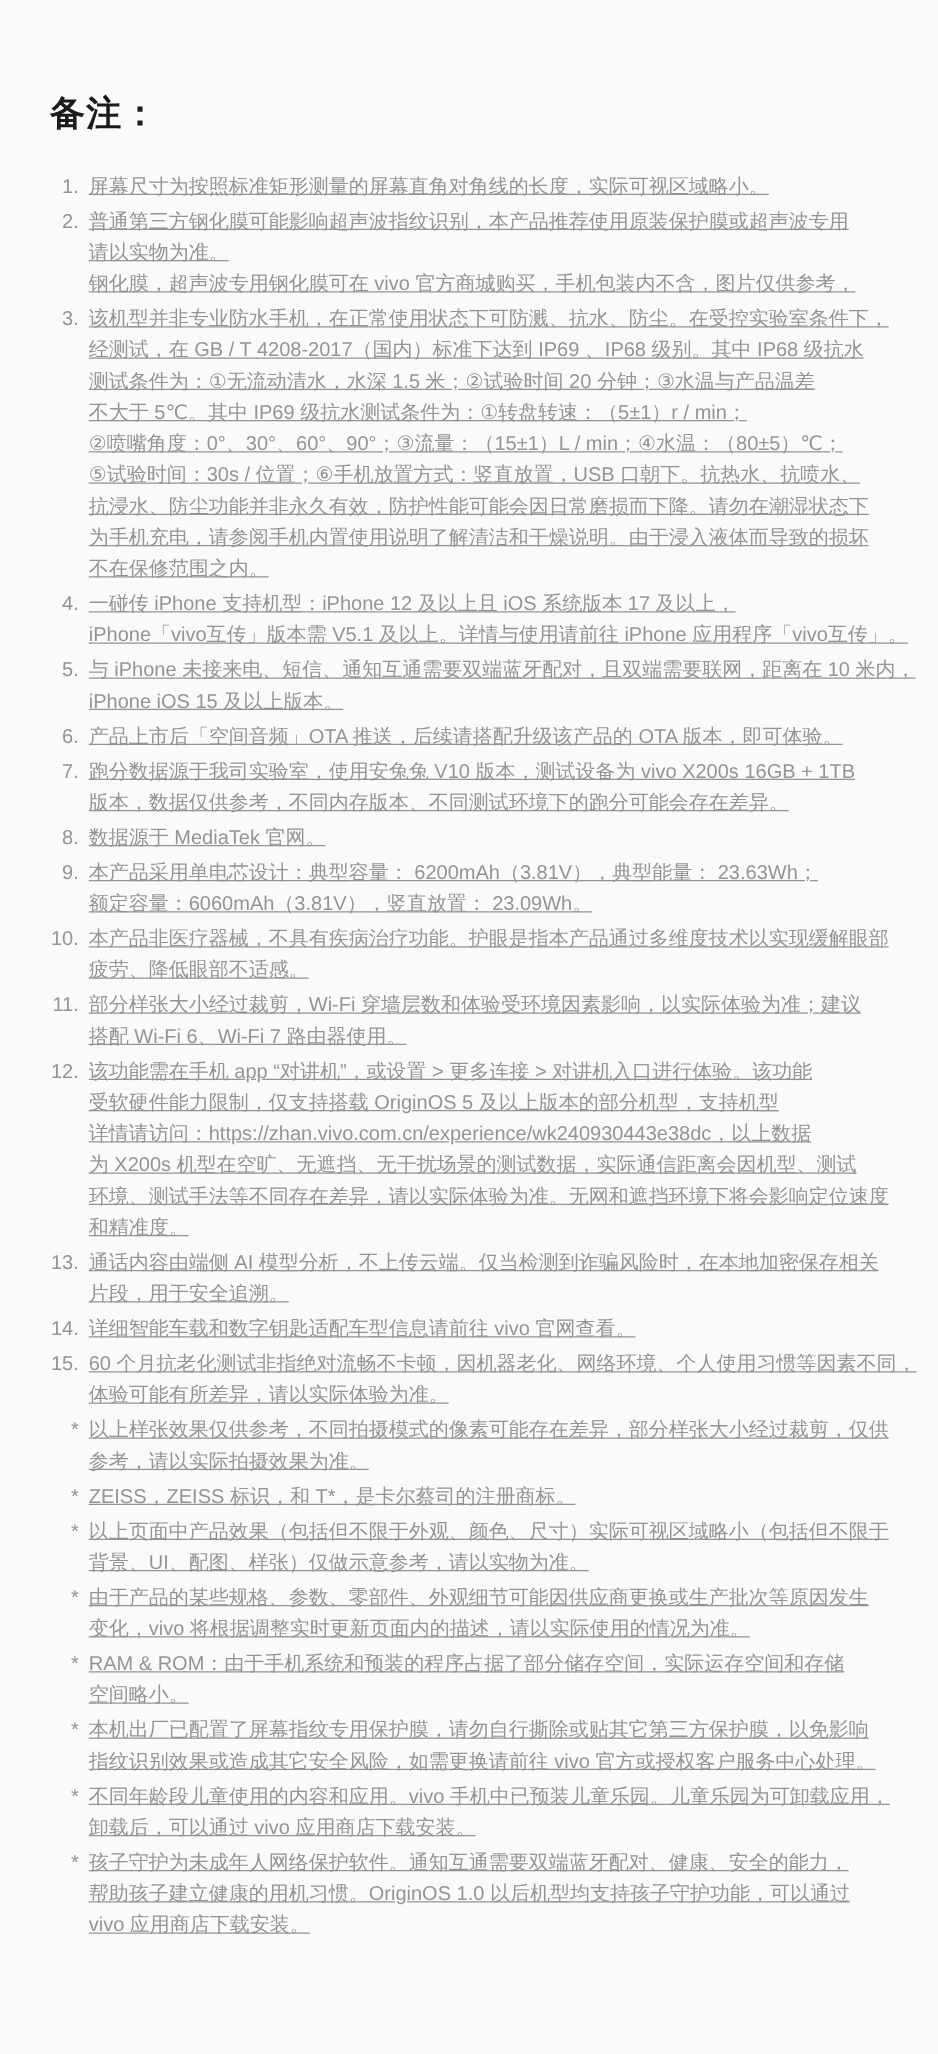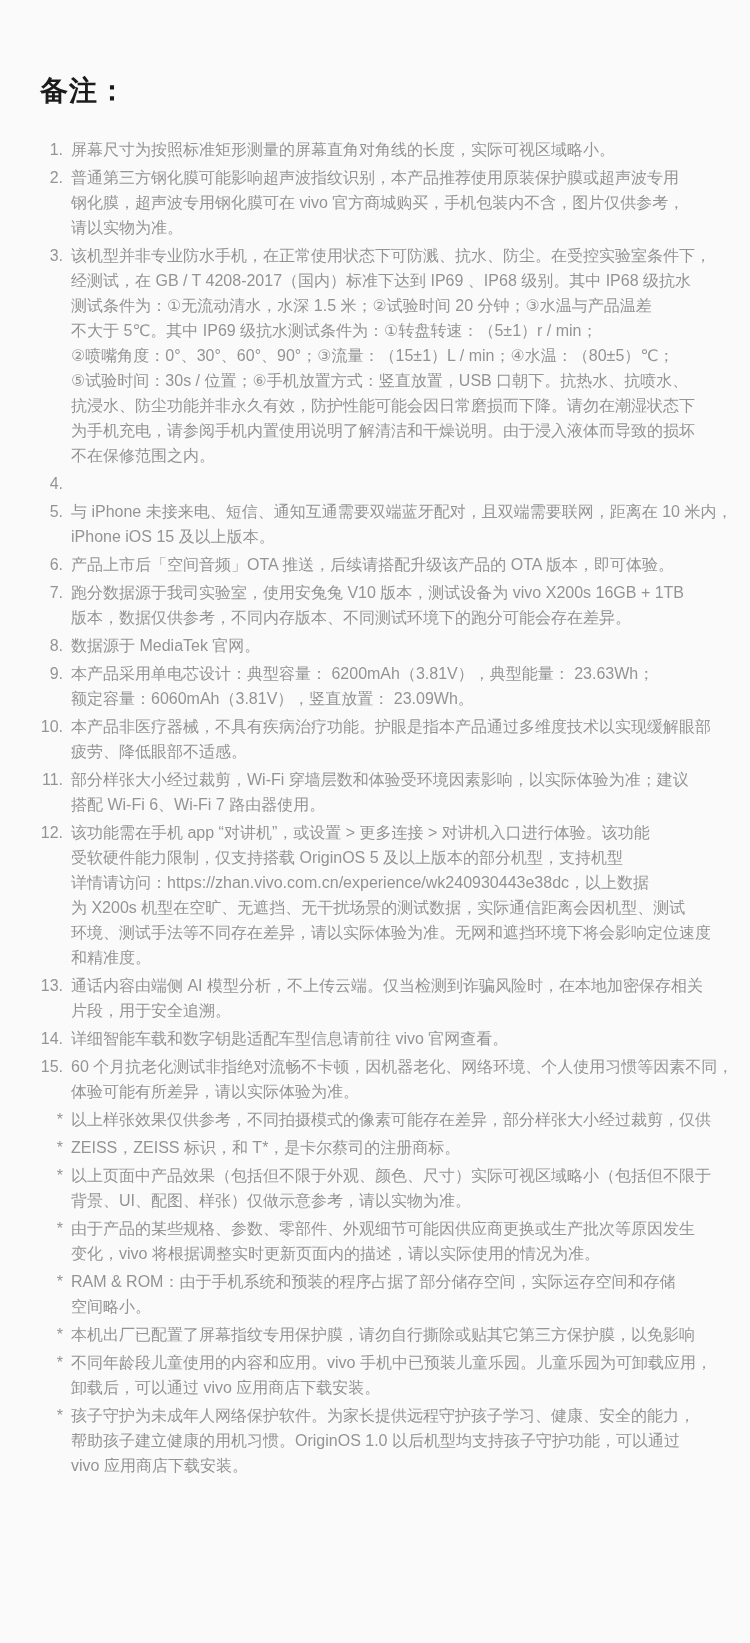--- a/index.html
+++ b/index.html
@@ -50,58 +50,63 @@
   }
   .note-body {
     margin-left: 8px;
     min-width: 0;
   }
   .note-body .line {
     font-size: 16px;
     line-height: 25px;
     white-space: nowrap;
     color: #949494;
+    text-decoration: underline;
   }
 </style>
 </head>
 <body>
 
 <div class="page">
   <div class="heading">备注：</div>
   <div class="notes" id="notes-container">
       <div class="note">
         <span class="marker">1.</span>
         <div class="note-body">
           <div class="line">屏幕尺寸为按照标准矩形测量的屏幕直角对角线的长度，实际可视区域略小。</div>
         </div>
       </div>
       <div class="note">
         <span class="marker">2.</span>
         <div class="note-body">
           <div class="line">普通第三方钢化膜可能影响超声波指纹识别，本产品推荐使用原装保护膜或超声波专用</div>
+          <div class="line">请以实物为准。</div>
           <div class="line">钢化膜，超声波专用钢化膜可在 vivo 官方商城购买，手机包装内不含，图片仅供参考，</div>
-          <div class="line">请以实物为准。</div>
         </div>
       </div>
       <div class="note">
         <span class="marker">3.</span>
         <div class="note-body">
           <div class="line">该机型并非专业防水手机，在正常使用状态下可防溅、抗水、防尘。在受控实验室条件下，</div>
           <div class="line">经测试，在 GB / T 4208-2017（国内）标准下达到 IP69 、IP68 级别。其中 IP68 级抗水</div>
           <div class="line">测试条件为：①无流动清水，水深 1.5 米；②试验时间 20 分钟；③水温与产品温差</div>
           <div class="line">不大于 5℃。其中 IP69 级抗水测试条件为：①转盘转速：（5±1）r / min；</div>
           <div class="line">②喷嘴角度：0°、30°、60°、90°；③流量：（15±1）L / min；④水温：（80±5）℃；</div>
           <div class="line">⑤试验时间：30s / 位置；⑥手机放置方式：竖直放置，USB 口朝下。抗热水、抗喷水、</div>
           <div class="line">抗浸水、防尘功能并非永久有效，防护性能可能会因日常磨损而下降。请勿在潮湿状态下</div>
           <div class="line">为手机充电，请参阅手机内置使用说明了解清洁和干燥说明。由于浸入液体而导致的损坏</div>
           <div class="line">不在保修范围之内。</div>
         </div>
       </div>
       <div class="note">
         <span class="marker">4.</span>
+        <div class="note-body">
+          <div class="line">一碰传 iPhone 支持机型：iPhone 12 及以上且 iOS 系统版本 17 及以上，</div>
+          <div class="line">iPhone「vivo互传」版本需 V5.1 及以上。详情与使用请前往 iPhone 应用程序「vivo互传」。</div>
+        </div>
       </div>
       <div class="note">
         <span class="marker">5.</span>
         <div class="note-body">
           <div class="line">与 iPhone 未接来电、短信、通知互通需要双端蓝牙配对，且双端需要联网，距离在 10 米内，</div>
           <div class="line">iPhone iOS 15 及以上版本。</div>
         </div>
       </div>
       <div class="note">
         <span class="marker">6.</span>
@@ -171,20 +176,21 @@
         <span class="marker">15.</span>
         <div class="note-body">
           <div class="line">60 个月抗老化测试非指绝对流畅不卡顿，因机器老化、网络环境、个人使用习惯等因素不同，</div>
           <div class="line">体验可能有所差异，请以实际体验为准。</div>
         </div>
       </div>
       <div class="note">
         <span class="marker">*</span>
         <div class="note-body">
           <div class="line">以上样张效果仅供参考，不同拍摄模式的像素可能存在差异，部分样张大小经过裁剪，仅供</div>
+          <div class="line">参考，请以实际拍摄效果为准。</div>
         </div>
       </div>
       <div class="note">
         <span class="marker">*</span>
         <div class="note-body">
           <div class="line">ZEISS，ZEISS 标识，和 T*，是卡尔蔡司的注册商标。</div>
         </div>
       </div>
       <div class="note">
         <span class="marker">*</span>
@@ -204,31 +210,32 @@
         <span class="marker">*</span>
         <div class="note-body">
           <div class="line">RAM &amp; ROM：由于手机系统和预装的程序占据了部分储存空间，实际运存空间和存储</div>
           <div class="line">空间略小。</div>
         </div>
       </div>
       <div class="note">
         <span class="marker">*</span>
         <div class="note-body">
           <div class="line">本机出厂已配置了屏幕指纹专用保护膜，请勿自行撕除或贴其它第三方保护膜，以免影响</div>
+          <div class="line">指纹识别效果或造成其它安全风险，如需更换请前往 vivo 官方或授权客户服务中心处理。</div>
         </div>
       </div>
       <div class="note">
         <span class="marker">*</span>
         <div class="note-body">
           <div class="line">不同年龄段儿童使用的内容和应用。vivo 手机中已预装儿童乐园。儿童乐园为可卸载应用，</div>
           <div class="line">卸载后，可以通过 vivo 应用商店下载安装。</div>
         </div>
       </div>
       <div class="note">
         <span class="marker">*</span>
         <div class="note-body">
-          <div class="line">孩子守护为未成年人网络保护软件。为家长提供远程守护孩子学习、健康、安全的能力，</div>
+          <div class="line">孩子守护为未成年人网络保护软件。通知互通需要双端蓝牙配对、健康、安全的能力，</div>
           <div class="line">帮助孩子建立健康的用机习惯。OriginOS 1.0 以后机型均支持孩子守护功能，可以通过</div>
           <div class="line">vivo 应用商店下载安装。</div>
         </div>
       </div>
     </div>
 </div>
 
 </body></html>

